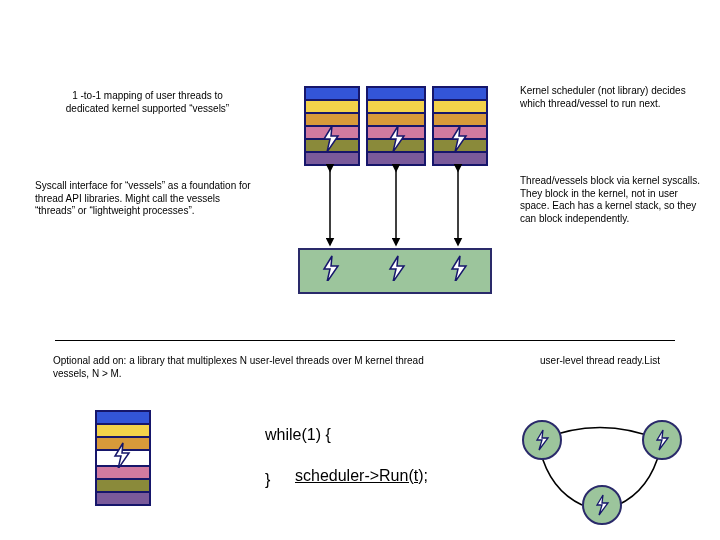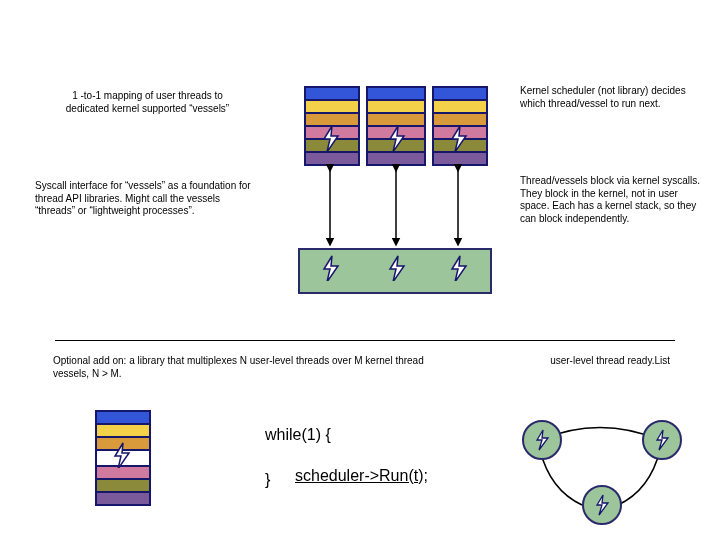--- a/index.html
+++ b/index.html
@@ -102,21 +102,21 @@
         </marker>
     </defs>
     <line x1="32" y1="8" x2="32" y2="82" stroke="#000" stroke-width="1.5" marker-start="url(#ah)" marker-end="url(#ah)"></line>
     <line x1="98" y1="8" x2="98" y2="82" stroke="#000" stroke-width="1.5" marker-start="url(#ah)" marker-end="url(#ah)"></line>
     <line x1="160" y1="8" x2="160" y2="82" stroke="#000" stroke-width="1.5" marker-start="url(#ah)" marker-end="url(#ah)"></line>
   </svg>
 
   <div class="hr"></div>
 
   <div class="txt" style="left:53px;top:355px;width:400px;">Optional add on: a library that multiplexes N user-level threads over M kernel thread vessels, N &gt; M.</div>
-  <div class="txt" style="left:530px;top:355px;width:140px;text-align:right;">user-level thread ready.List</div>
+  <div class="txt" style="left:530px;top:355px;width:140px;text-align:center;">user-level thread ready.List</div>
 
   <div class="stack" style="left:95px;top:410px;">
     <div class="row c-blue"></div>
       <div class="row c-yellow"></div>
       <div class="row c-orange"></div>
     <div class="row c-white" style="height:14px;"></div>
     <div class="row c-pink"></div>
       <div class="row c-olive"></div>
       <div class="row c-purple"></div>
   </div>

